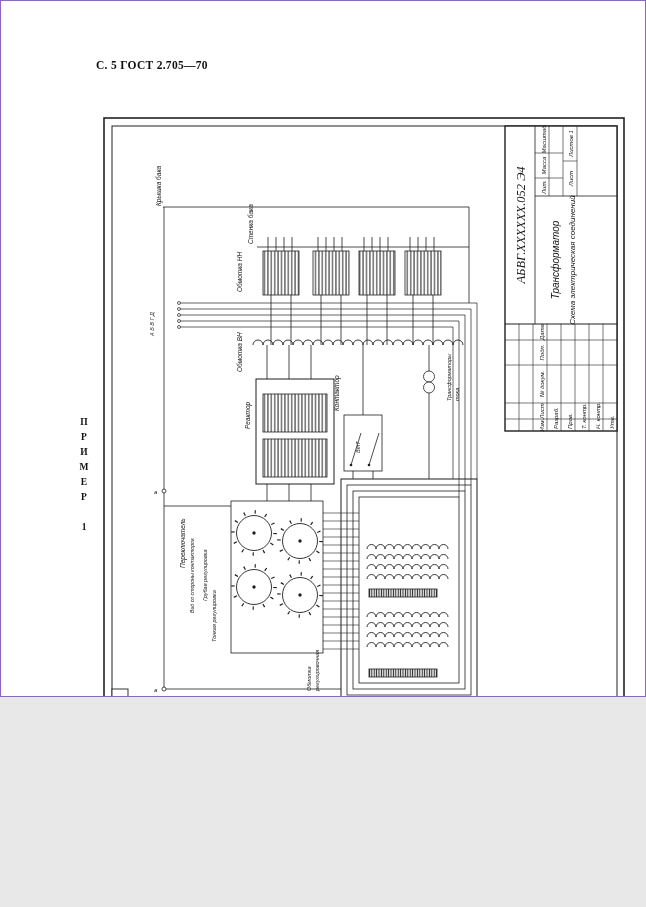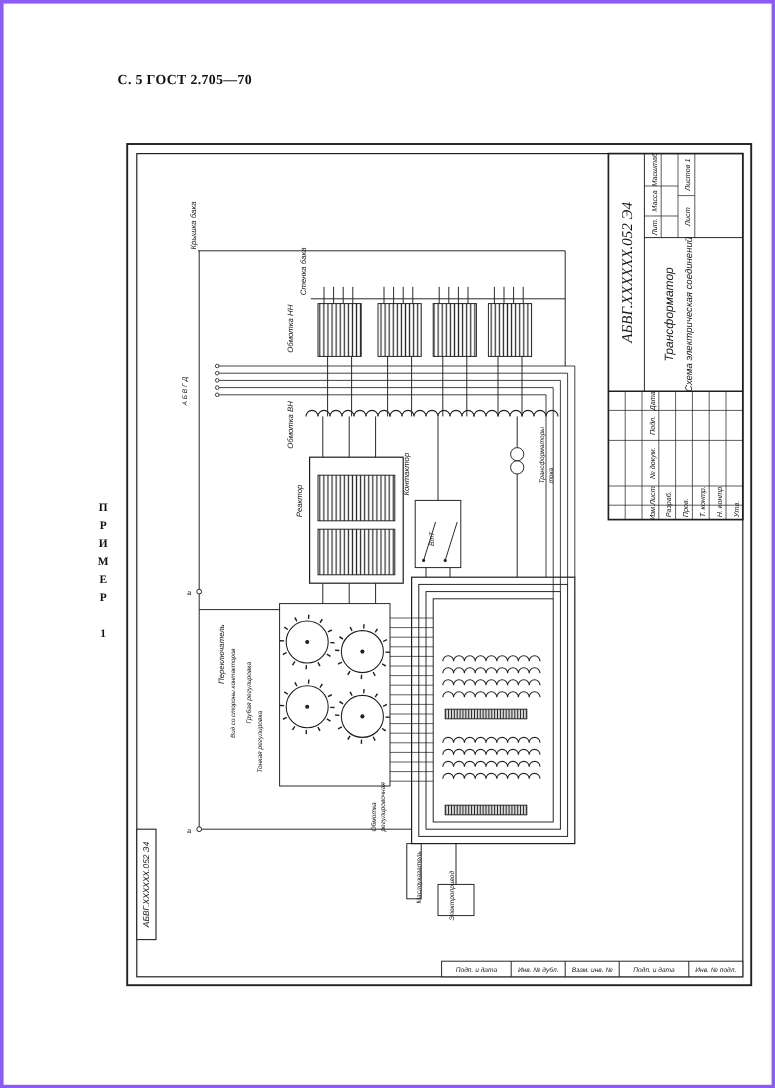--- a/index.html
+++ b/index.html
@@ -1,16 +1,16 @@
 <!DOCTYPE html>
 <html><head>
 <meta charset="utf-8">
 <style>
   html,body{margin:0;padding:0;background:#e8e8e8;}
-  .page{position:relative;width:646px;height:907px;background:#ffffff;border:3px solid #8b5cf6;
+  .page{position:relative;width:646px;height:697px;background:#ffffff;border:1px solid #8b5cf6;
         box-sizing:border-box;overflow:hidden;font-family:"Liberation Serif",serif;}
   .doc-header{position:absolute;left:95px;top:58px;font:bold 11.5px "Liberation Serif",serif;
         color:#111;letter-spacing:0.3px;}
   .example-label{position:absolute;left:78px;top:416px;font:bold 9.5px "Liberation Serif",serif;
         color:#111;writing-mode:vertical-lr;text-orientation:upright;letter-spacing:5px;}
   svg{position:absolute;left:0;top:0;}
   .lbl{stroke:none;fill:#161616;font-style:italic;font-family:"Liberation Sans",sans-serif;}
   .serif{font-family:"Liberation Serif",serif;}
   .t5{font-size:5.2px}.t55{font-size:5.5px}.t6{font-size:6px}.t65{font-size:6.5px}
   .t7{font-size:7px}.t8{font-size:8px}.t10{font-size:10px}.t13{font-size:12.5px}

